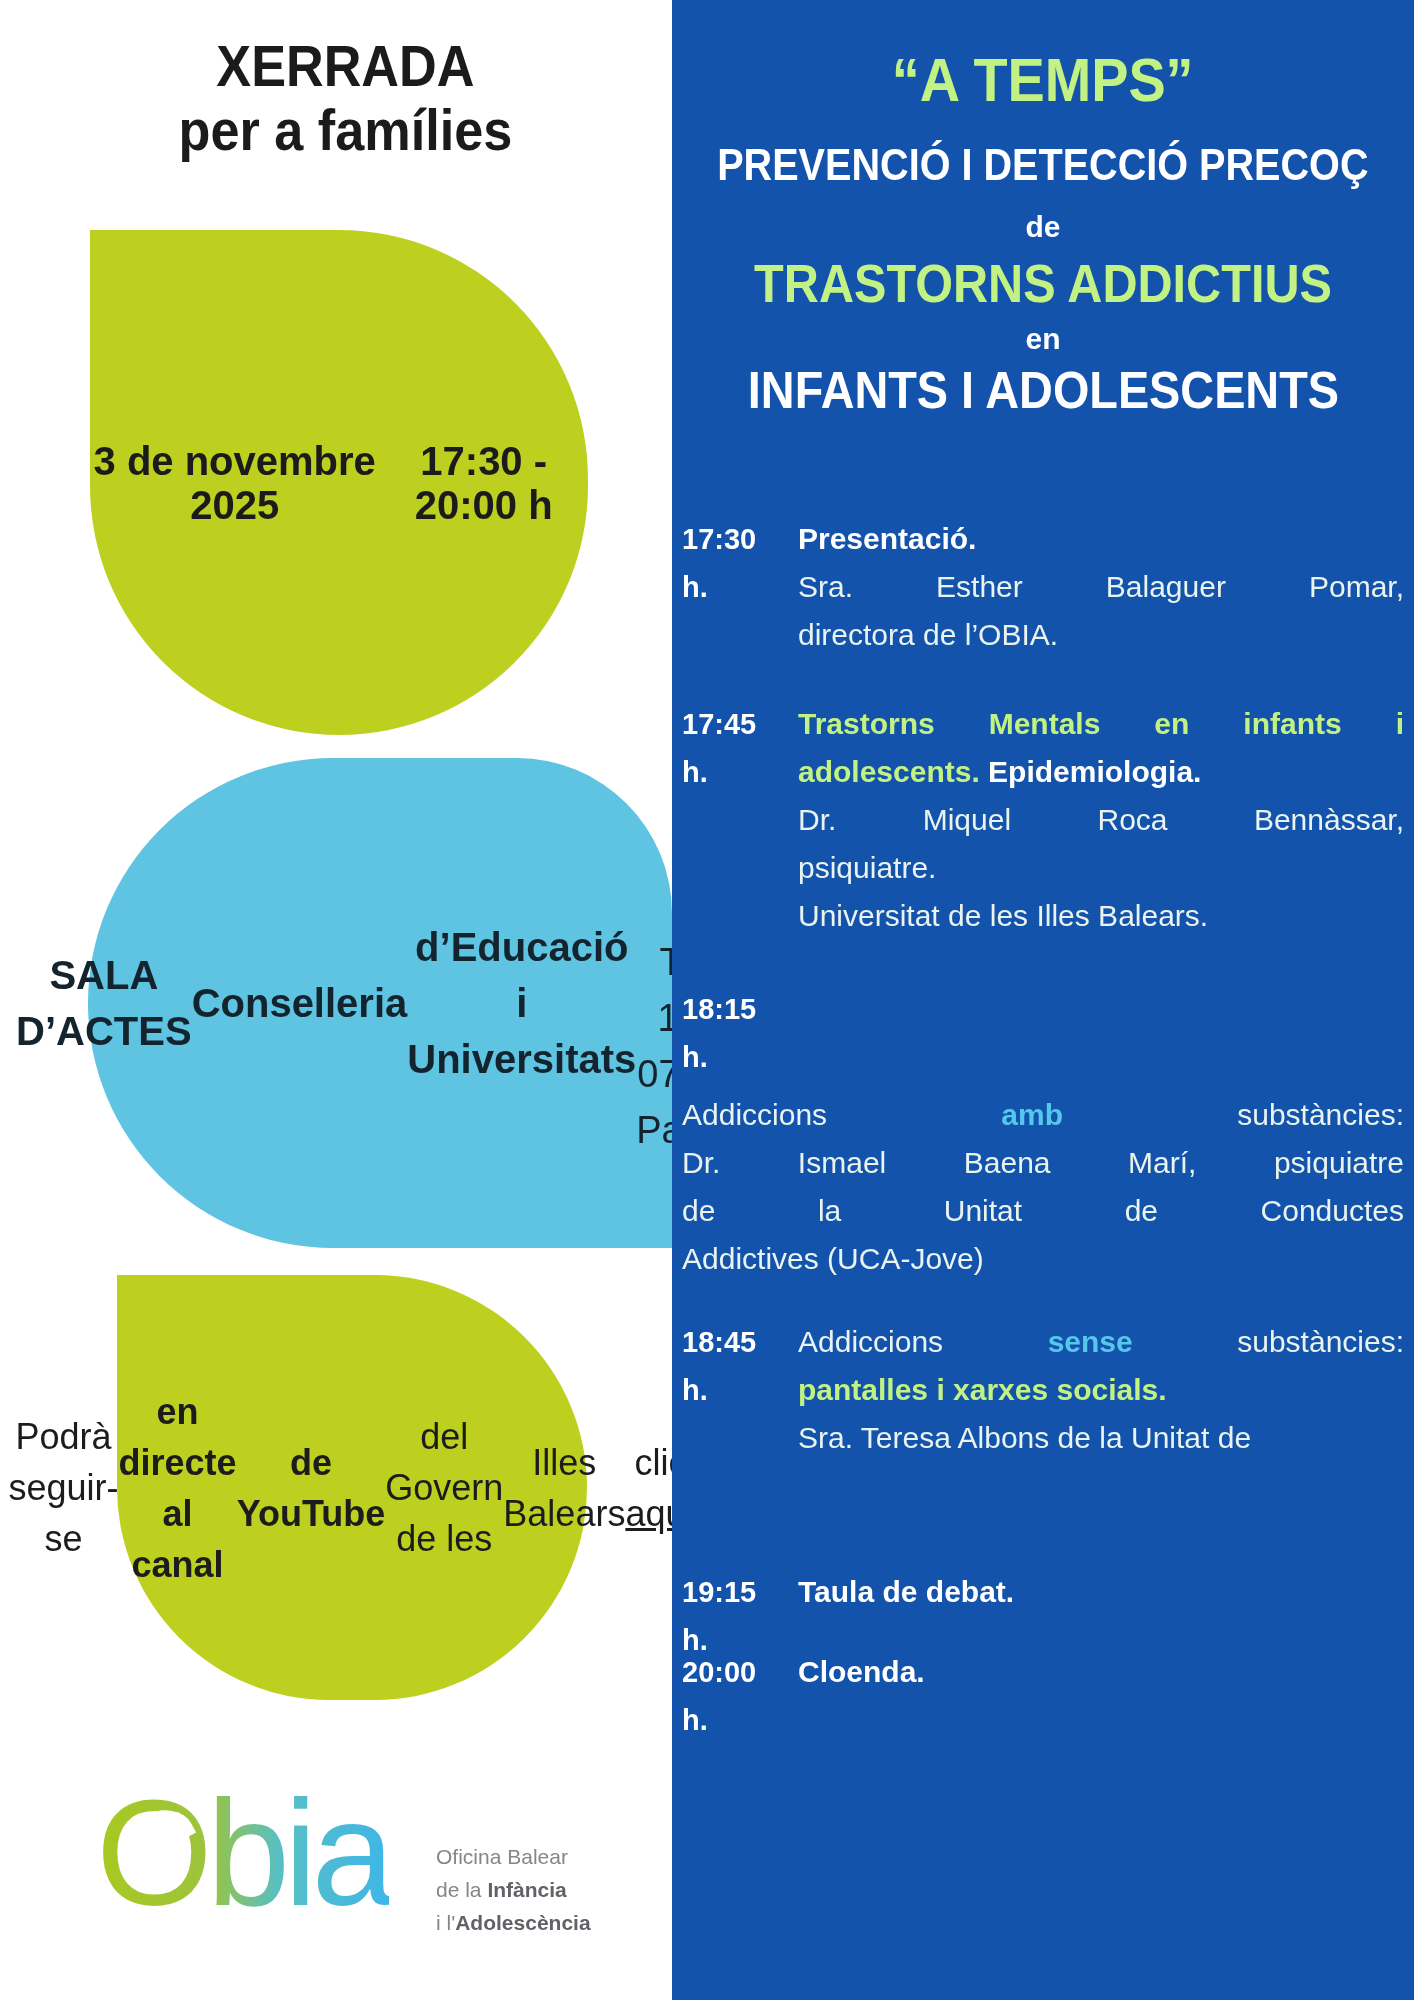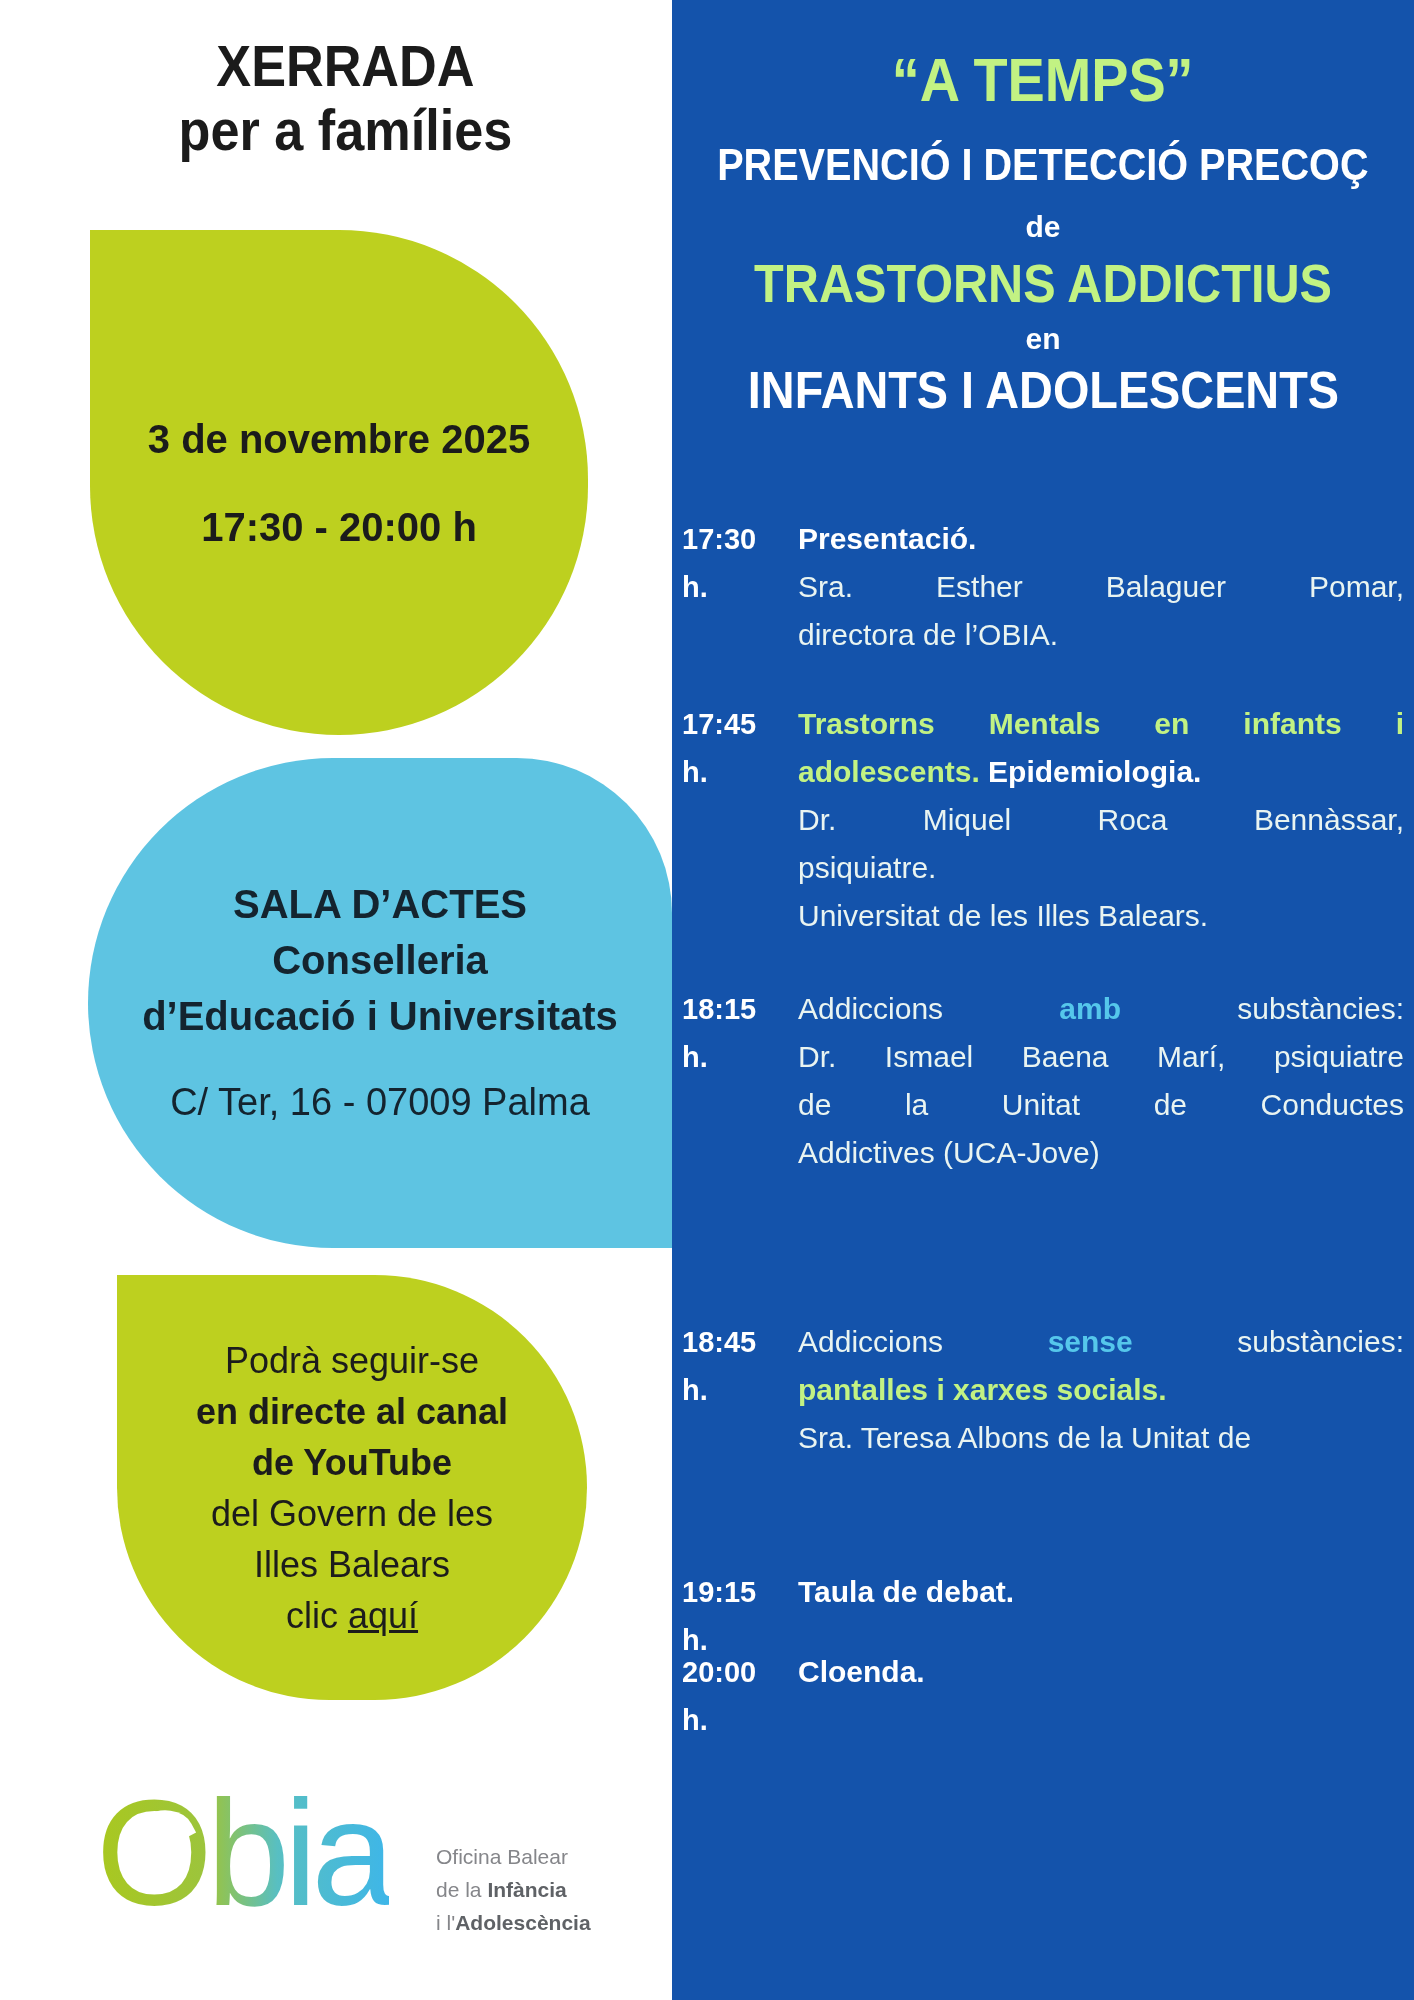--- a/index.html
+++ b/index.html
@@ -6,21 +6,21 @@
   body{
     width:1414px;height:2000px;position:relative;overflow:hidden;
     background:#ffffff;
     font-family:"Liberation Sans","DejaVu Sans",sans-serif;
   }
   
   .left-col{position:absolute;left:0;top:0;width:672px;height:2000px;background:#ffffff;}
   .main-title{position:absolute;left:0;top:34px;width:690px;text-align:center;
     font-weight:700;color:#1b1b1b;font-size:58px;line-height:64px;}
   .squeeze{display:inline-block;transform:scaleX(0.90);transform-origin:center;}
-  .blob{position:absolute;display:flex;flex-direction:column;justify-content:center;
+  .blob{position:absolute;display:flex;flex-direction:row;justify-content:center;
     align-items:center;text-align:center;}
   .blob-date{left:90px;top:230px;width:498px;height:505px;background:#bdd01f;
     border-radius:0 260px 260px 260px;color:#1b1b1b;font-weight:700;font-size:40px;}
   .blob-date .bline{line-height:44px;margin:22px 0;}
   .blob-loc{left:88px;top:758px;width:584px;height:490px;background:#5ec4e2;
     border-radius:300px 190px 0 300px;color:#14242f;font-size:40px;}
   .blob-loc .text-line{line-height:56px;font-weight:700;}
   .blob-loc .text-line:last-child{font-weight:400;margin-top:30px;font-size:38px;}
   .blob-yt{left:117px;top:1275px;width:470px;height:425px;background:#bdd01f;
     border-radius:0 235px 235px 235px;color:#1c1c1c;font-size:36px;}
@@ -134,21 +134,21 @@
       <div class="entry" style="top: 700px;">
         <div class="time">17:45 h.</div>
         <div class="content">
           <div class="text-line jl"><span class="green">Trastorns Mentals en infants i</span></div>
           <div class="text-line"><span class="green">adolescents.</span><span> </span><span class="b">Epidemiologia.</span></div>
           <div class="text-line jl"><span>Dr. Miquel Roca Bennàssar,</span></div>
           <div class="text-line"><span>psiquiatre.</span></div>
           <div class="text-line"><span>Universitat de les Illes Balears.</span></div>
         </div>
       </div>
-      <div class="entry" style="top: 985px;">
+      <div class="entry" style="top: 985px; flex-direction: column;">
         <div class="time">18:15 h.</div>
         <div class="content">
           <div class="text-line jl"><span>Addiccions </span><span class="cyan">amb</span><span> substàncies:</span></div>
           <div class="text-line jl"><span>Dr. Ismael Baena Marí, psiquiatre</span></div>
           <div class="text-line jl"><span>de la Unitat de Conductes</span></div>
           <div class="text-line"><span>Addictives (UCA-Jove)</span></div>
         </div>
       </div>
       <div class="entry" style="top: 1318px;">
         <div class="time">18:45 h.</div>

